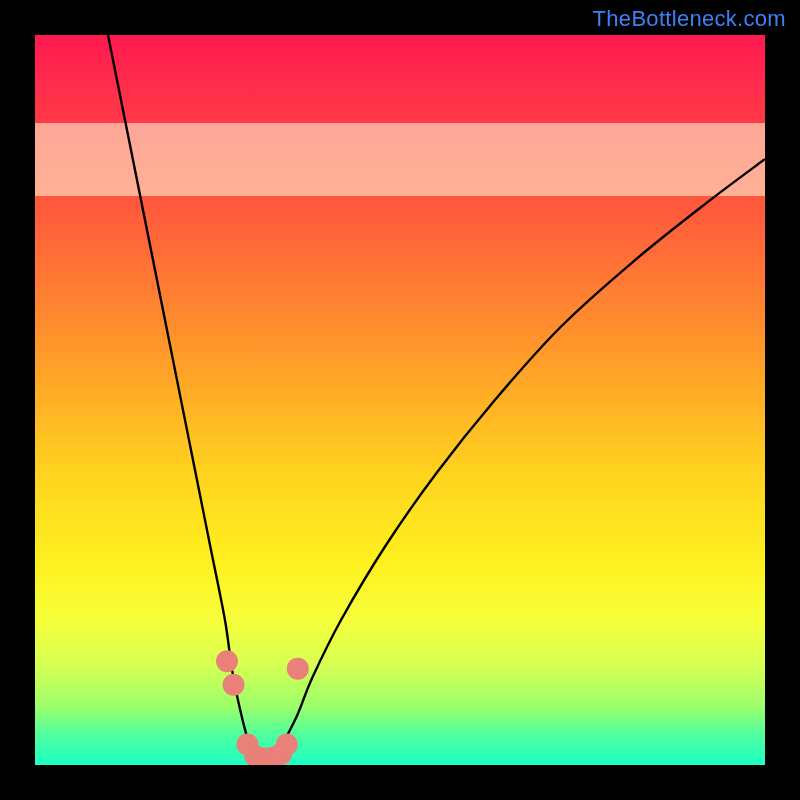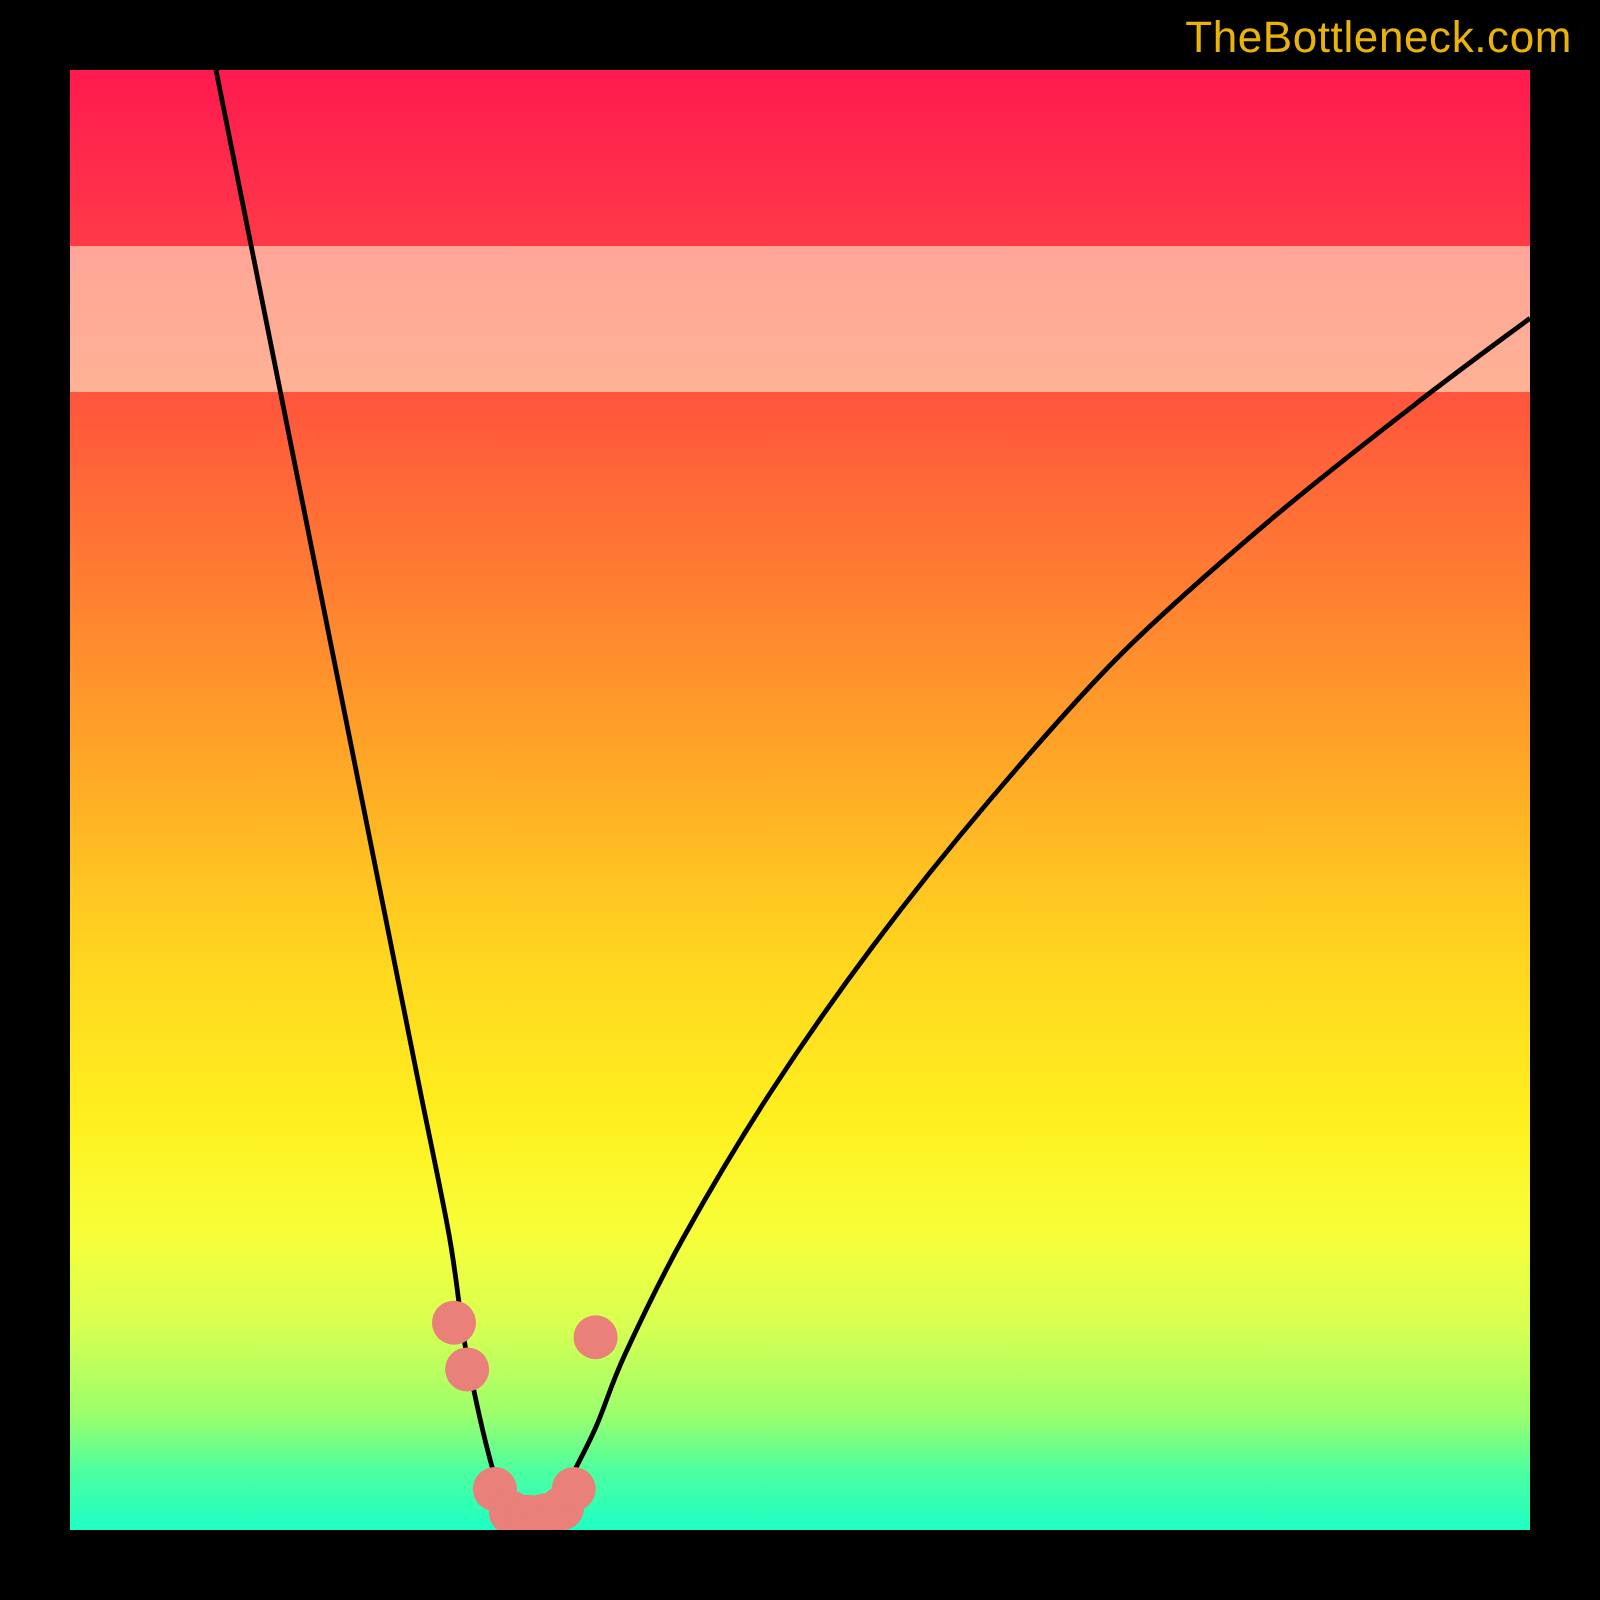--- a/index.html
+++ b/index.html
@@ -14,21 +14,21 @@
   .frame {
     position: relative;
     width: 800px;
     height: 800px;
     background: #000;
   }
   .watermark {
     position: absolute;
     top: 6px;
     right: 14px;
-    color: #eab308;
+    color: #3b82f6;
     font-size: 22px;
     font-weight: 500;
     letter-spacing: 0.3px;
     z-index: 10;
   }
   .plot-area {
     position: absolute;
     left: 35px;
     top: 35px;
     width: 730px;

